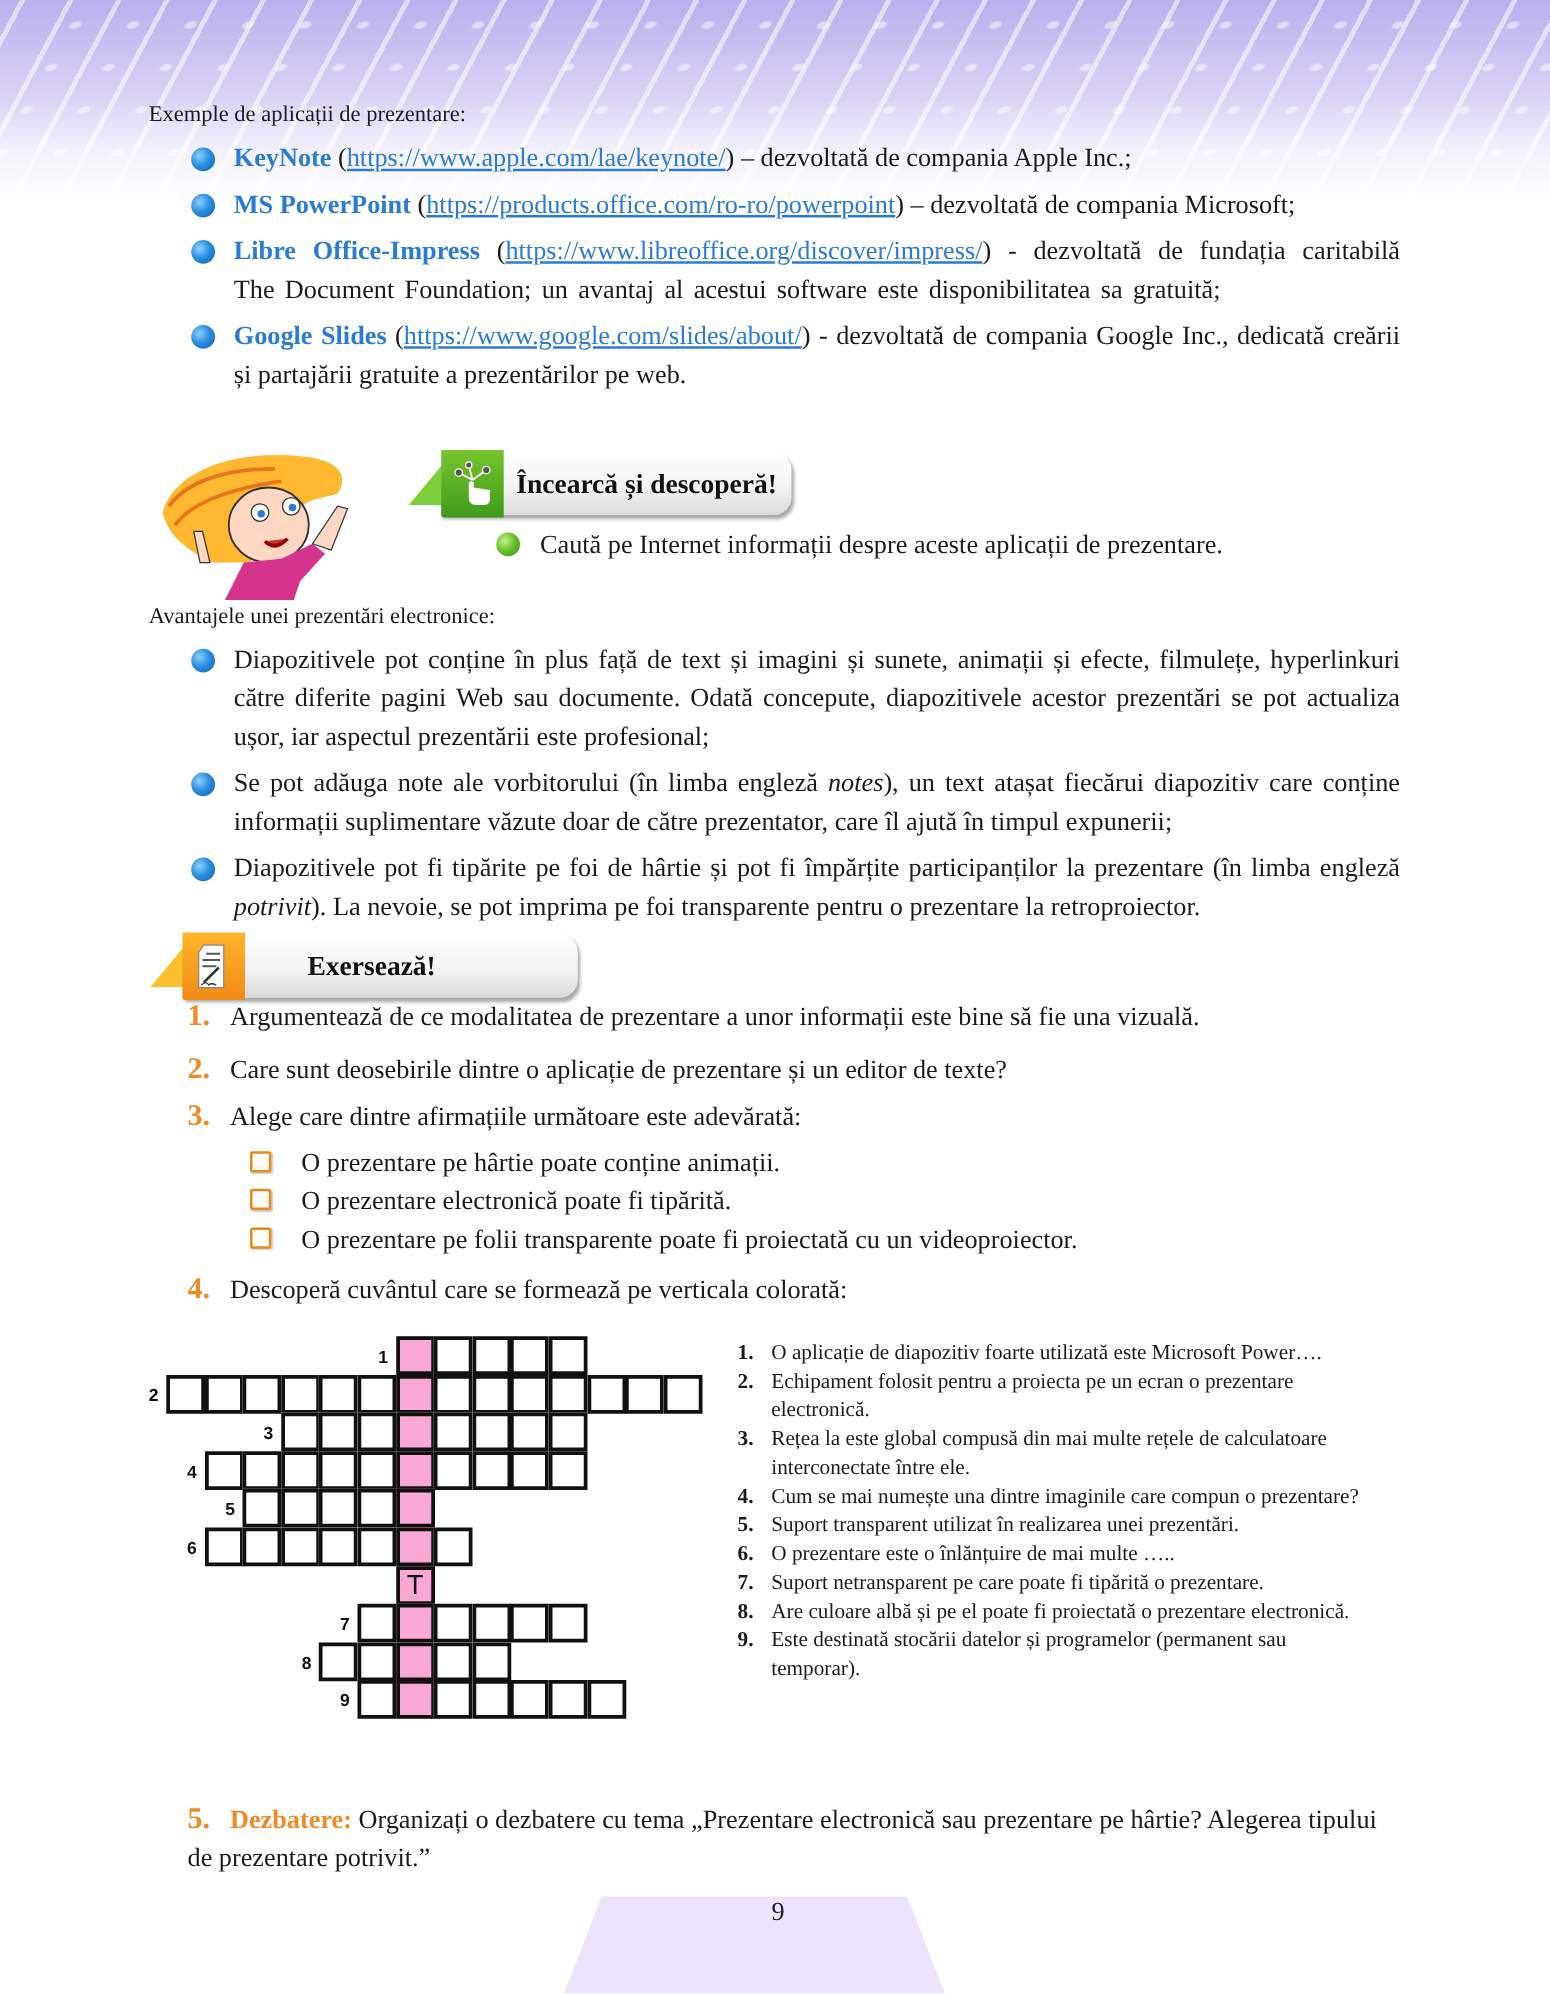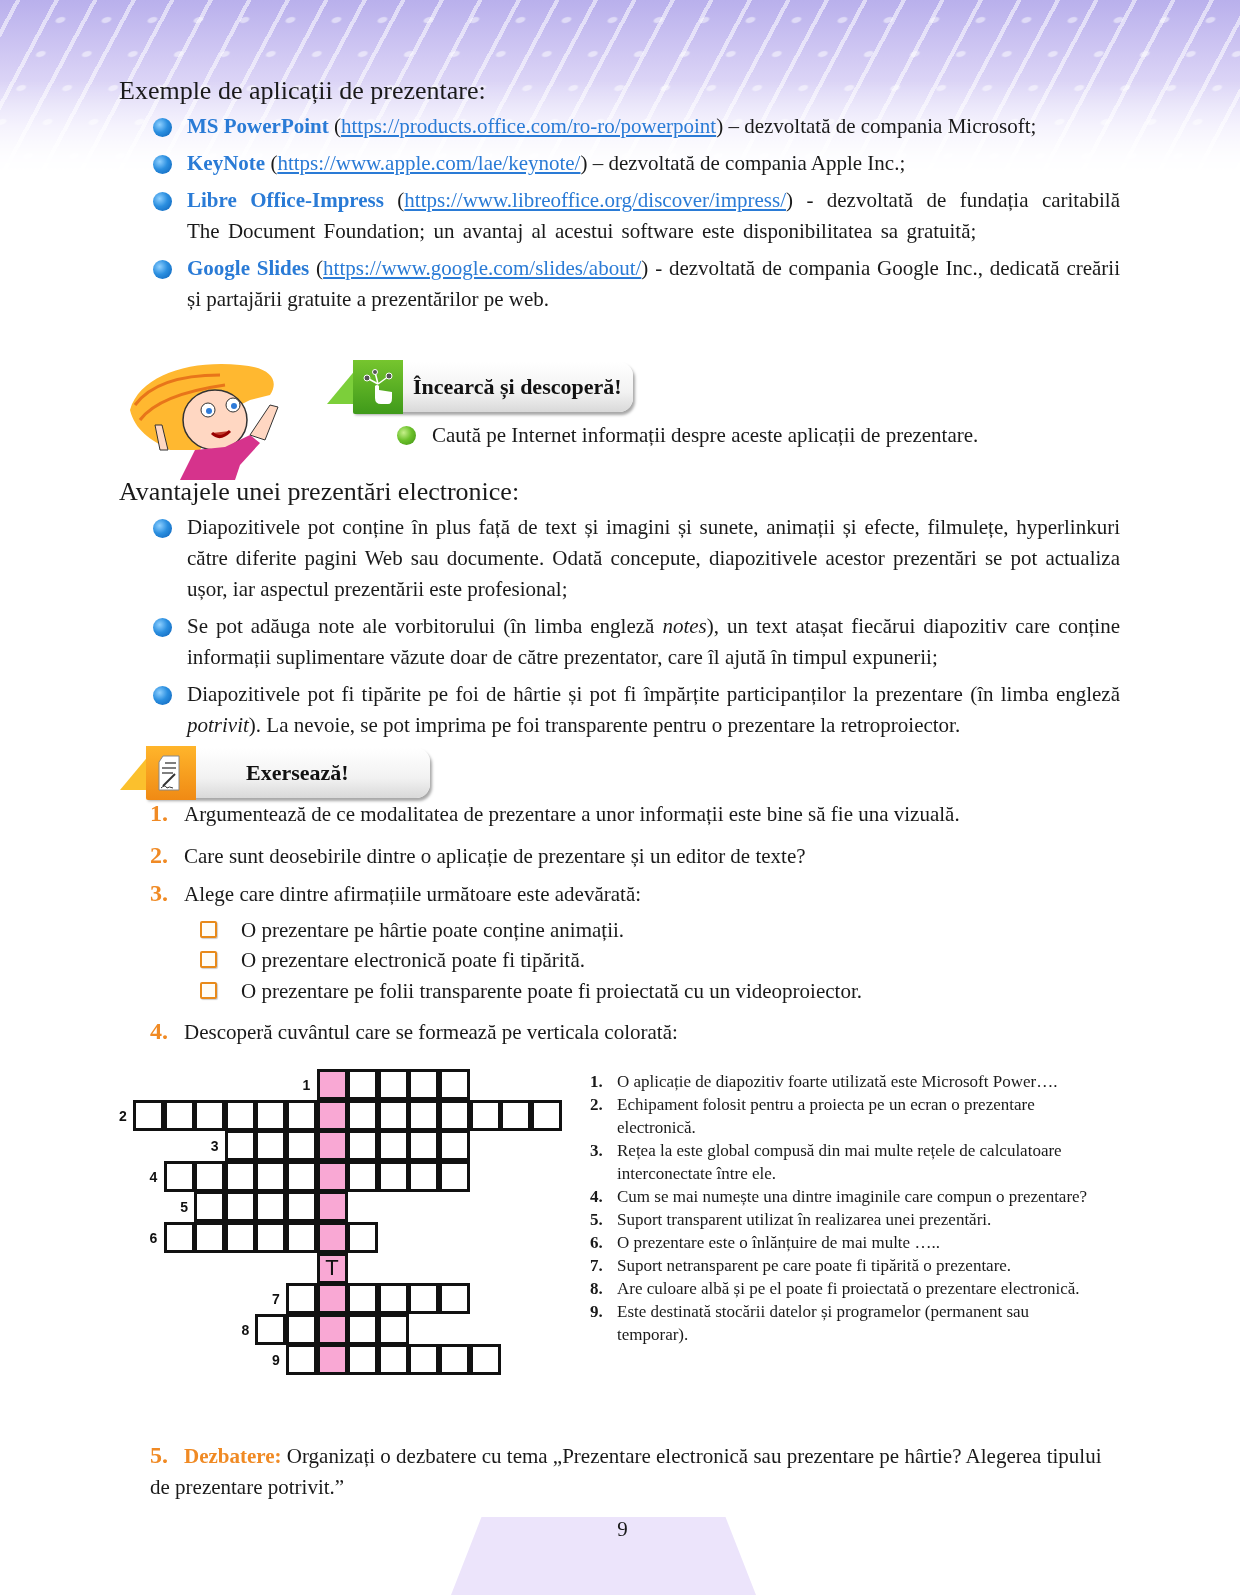--- a/index.html
+++ b/index.html
@@ -31,21 +31,21 @@
     position: absolute; left: 451px; top: 1517px; width: 305px; height: 78px;
     background: #ece4fb;
     clip-path: polygon(10% 0, 90% 0, 100% 100%, 0 100%);
   }
   .page-num {
     position: absolute; left: 0; right: 0; top: 1517px; text-align: center;
     font-size: 21px; padding-left: 5px;
   }
   p, .t { font-size: 21px; line-height: 30px; }
   .abs { position: absolute; }
-  .para { position: absolute; left: 119px; font-size: 26px; }
+  .para { position: absolute; left: 119px; font-size: 18px; }
   .blist { position: absolute; left: 150px; width: 970px; }
   .bitem { position: relative; padding-left: 37px; font-size: 21px; line-height: 31px; text-align: justify; margin-bottom: 6px; }
   .bullet {
     position: absolute; left: 3px; top: 7px; width: 19px; height: 19px; border-radius: 50%;
     background: radial-gradient(circle at 35% 35%, #8fd0ff 0%, #2b8fe0 45%, #0b5fb6 100%);
   }
   .bullet.green { background: radial-gradient(circle at 35% 35%, #c6f08a 0%, #6cc12b 45%, #3d8f12 100%); }
   .app-name { color: #2a7bd6; font-weight: bold; }
   .url { color: #2a7bd6; text-decoration: underline; }
   .badge {
@@ -98,27 +98,27 @@
 
 <div class="top-band">
     <div class="digits"></div>
   </div>
 
 <div class="para t" style="top:76px;">Exemple de aplicații de prezentare:</div>
 
 <div class="blist" style="top:111px;">
   <div class="bitem">
     <span class="bullet"></span>
+    <span class="app-name">KeyNote</span>
+    (<a class="url">https://www.apple.com/lae/keynote/</a>)<span> – dezvoltată de compania Apple Inc.;</span>
+  </div>
+  <div class="bitem">
+    <span class="bullet"></span>
     <span class="app-name">MS PowerPoint</span>
     (<a class="url">https://products.office.com/ro-ro/powerpoint</a>)<span> – dezvoltată de compania Microsoft;</span>
-  </div>
-  <div class="bitem">
-    <span class="bullet"></span>
-    <span class="app-name">KeyNote</span>
-    (<a class="url">https://www.apple.com/lae/keynote/</a>)<span> – dezvoltată de compania Apple Inc.;</span>
   </div>
   <div class="bitem" style="word-spacing:3px;">
     <span class="bullet"></span>
     <span class="app-name">Libre Office-Impress</span>
     (<a class="url">https://www.libreoffice.org/discover/impress/</a>)<span> - dezvoltată de fundația caritabilă The Document Foundation; un avantaj al acestui software este disponibilitatea sa gratuită;</span>
   </div>
   <div class="bitem">
     <span class="bullet"></span>
     <span class="app-name">Google Slides</span>
     (<a class="url">https://www.google.com/slides/about/</a>)<span> - dezvoltată de compania Google Inc., dedicată creării și partajării gratuite a prezentărilor pe web.</span>
@@ -169,21 +169,21 @@
   <div class="bitem">
     <span class="bullet"></span>
     <span>Se pot adăuga note ale vorbitorului (în limba engleză </span><em>notes</em><span>), un text atașat fiecărui diapozitiv care conține informații suplimentare văzute doar de către prezentator, care îl ajută în timpul expunerii;</span>
   </div>
   <div class="bitem">
     <span class="bullet"></span>
     <span>Diapozitivele pot fi tipărite pe foi de hârtie și pot fi împărțite participanților la prezentare (în limba engleză </span><em>potrivit</em><span>). La nevoie, se pot imprima pe foi transparente pentru o prezentare la retroproiector.</span>
   </div>
 </div>
 
-<div class="badge orange-badge" style="left:146px; top:748px; width:284px;">
+<div class="badge orange-badge" style="left:146px; top:748px; width:316px;">
   <div class="wing"></div>
   <div class="iconbox">
     <svg width="28" height="38" viewBox="0 0 28 38">
       <path d="M6 2 L 22 2 L 22 36 L 2 36 L 2 8 Z" fill="#fff" stroke="#888"></path>
       <line x1="8" y1="9" x2="19" y2="9" stroke="#555" stroke-width="1.5"></line>
       <line x1="5" y1="14" x2="19" y2="14" stroke="#555" stroke-width="1.5"></line>
       <line x1="5" y1="19" x2="16" y2="19" stroke="#555" stroke-width="1.5"></line>
       <line x1="6" y1="32" x2="18" y2="20" stroke="#333" stroke-width="2"></line>
       <path d="M4 34 Q 8 30 10 34 Q 12 32 16 34" stroke="#333" fill="none"></path>
     </svg>

